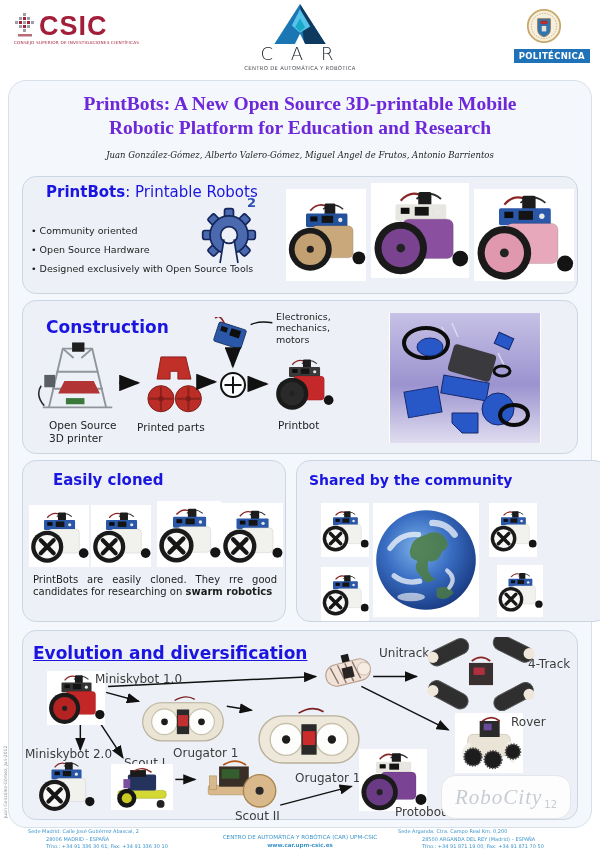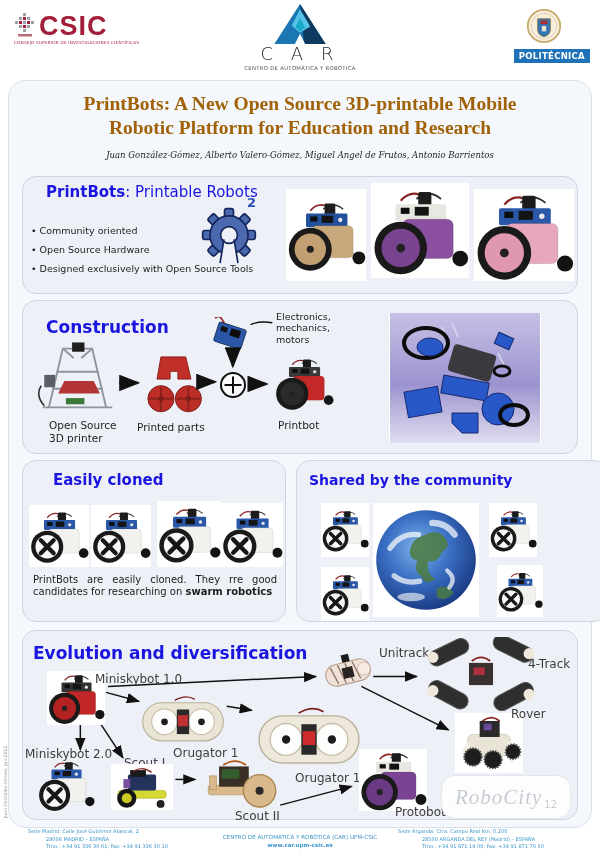--- a/index.html
+++ b/index.html
@@ -4,21 +4,21 @@
 <style>
   html,body{margin:0;padding:0;}
   body{font-family:"DejaVu Sans",sans-serif;background:#ffffff;}
   #poster{position:relative;width:600px;height:857px;background:#ffffff;overflow:hidden;}
   .abs{position:absolute;}
   .outer-panel{position:absolute;left:8px;top:80px;width:582px;height:746px;
     background:#f4f7fb;border:1px solid #d8e0ea;border-radius:18px;}
   .panel{position:absolute;background:#edf1f7;border:1px solid #ccd6e3;border-radius:14px;box-sizing:border-box;}
   .sec-title{font-weight:bold;color:#1b15e0;font-family:"DejaVu Sans",sans-serif;}
   .main-title{position:absolute;left:0;top:92px;width:600px;text-align:center;
-    font-family:"Liberation Serif",serif;font-weight:bold;font-size:19.5px;line-height:1.25;color:#a16207;}
+    font-family:"Liberation Serif",serif;font-weight:bold;font-size:19.5px;line-height:1.25;color:#6d28d9;}
   .authors{position:absolute;left:0;top:150px;width:600px;text-align:center;
     font-family:"DejaVu Serif",serif;font-style:italic;font-size:8.5px;color:#222;}
   .ph{position:absolute;background:#fff;}
   .ph.nobg{background:transparent;}
   .ph svg{width:100%;height:100%;display:block;}
   .overlay{position:absolute;left:0;top:0;width:100%;height:100%;pointer-events:none;}
   .bullet{position:absolute;font-size:9.5px;color:#1c1c1c;}
   .lbl{position:absolute;font-size:10px;color:#222;line-height:1.2;}
   .evlbl{position:absolute;font-size:12px;color:#3c3c3c;white-space:nowrap;}
   .footer{position:absolute;top:828px;font-size:5px;line-height:1.5;color:#3d95cb;}
@@ -349,21 +349,21 @@
         </svg>
     </div>
     <div class="ph" style="left:200px;top:104px;width:46px;height:52px;">
       <svg viewBox="0 0 112 100" style="--body:#f1f1ee;--hub:#f8f8f6;--pcb:#2a57a8;">
           <use href="#bot-b"></use>
         </svg>
     </div>
   </div>
 
   <div class="panel" style="left:22px;top:630px;width:556px;height:190px;">
-    <div class="abs sec-title" style="left:10px;top:12px;font-size:17px;">Evolution and diversification</div>
+    <div class="abs sec-title" style="left:10px;top:12px;font-size:17px;text-decoration:underline;">Evolution and diversification</div>
 
     <svg class="overlay" viewBox="0 0 556 190">
       <g stroke="#111" stroke-width="1.5" fill="none">
         <line x1="82" y1="62" x2="115" y2="71" marker-end="url(#ah)"></line>
         <line x1="84" y1="56" x2="294" y2="46" marker-end="url(#ah)"></line>
         <line x1="56" y1="92" x2="56" y2="120" marker-end="url(#ah)"></line>
         <line x1="74" y1="90" x2="99" y2="128" marker-end="url(#ah)"></line>
         <line x1="152" y1="150" x2="172" y2="150" marker-end="url(#ah)"></line>
         <line x1="204" y1="76" x2="229" y2="80" marker-end="url(#ah)"></line>
         <line x1="352" y1="46" x2="396" y2="46" marker-end="url(#ah)"></line>
@@ -469,21 +469,21 @@
         <path d="M40 12 q14 -10 26 0" stroke="#8a2525" stroke-width="2.5" fill="none"></path>
         <path d="M22 46 q-16 12 -4 30" stroke="#f2efe6" stroke-width="6" fill="none"></path>
         <path d="M78 44 q16 12 6 30" stroke="#f2efe6" stroke-width="6" fill="none"></path>
         <g fill="#1d1d1d" stroke="#4a4a4a" stroke-width="3" stroke-dasharray="2,2">
           <circle cx="26" cy="66" r="13"></circle>
             <circle cx="56" cy="70" r="13"></circle>
             <circle cx="86" cy="58" r="11"></circle>
         </g>
       </svg>
     </div>
-    <div class="evlbl" style="left:488px;top:76px;">Rover</div>
+    <div class="evlbl" style="left:488px;top:84px;">Rover</div>
 
     <div class="ph" style="left:336px;top:118px;width:68px;height:62px;">
       <svg viewBox="0 0 112 100" style="--body:#7a4394;--hub:#6a3a84;--pcb:#e8e6e0;">
           <use href="#bot-a"></use>
         </svg>
     </div>
     <div class="evlbl" style="left:372px;top:174px;">Protobot</div>
 
     <div class="robocity" style="left:418px;top:144px;width:128px;height:42px;">
       <span class="rc-name">RoboCity</span>

